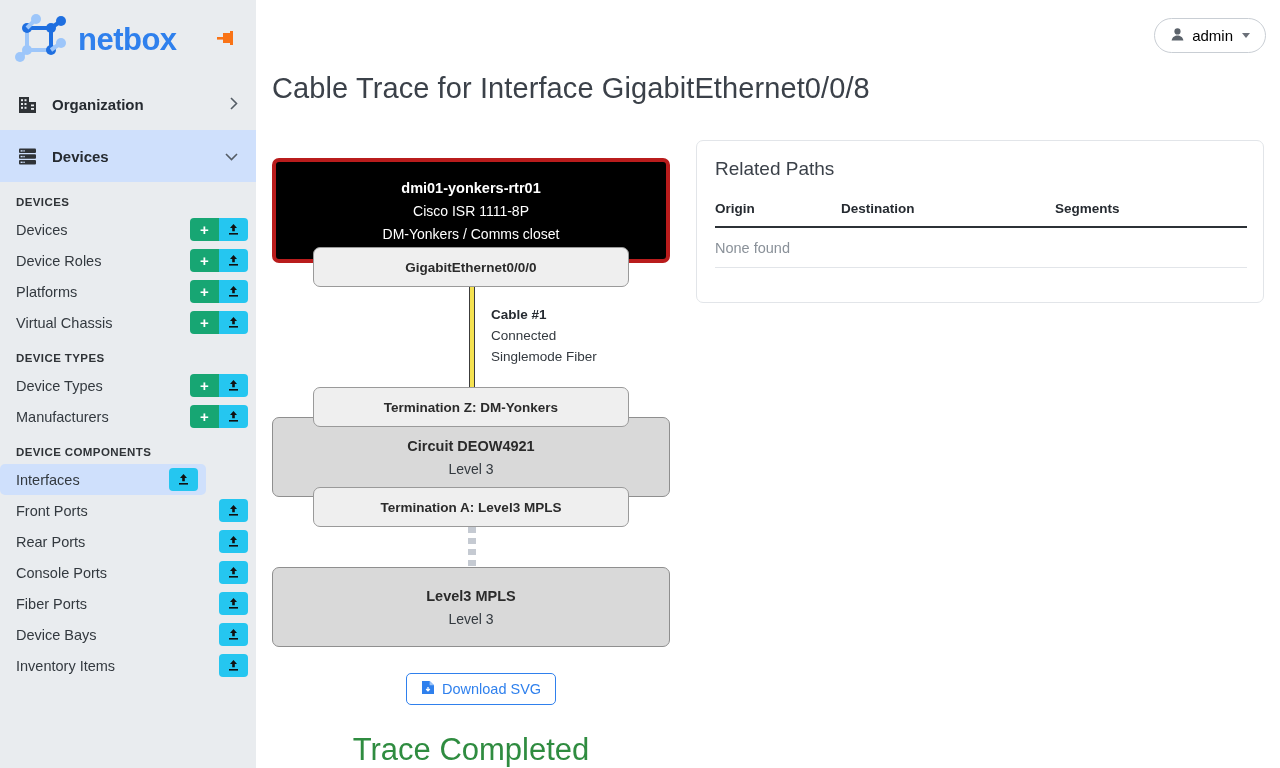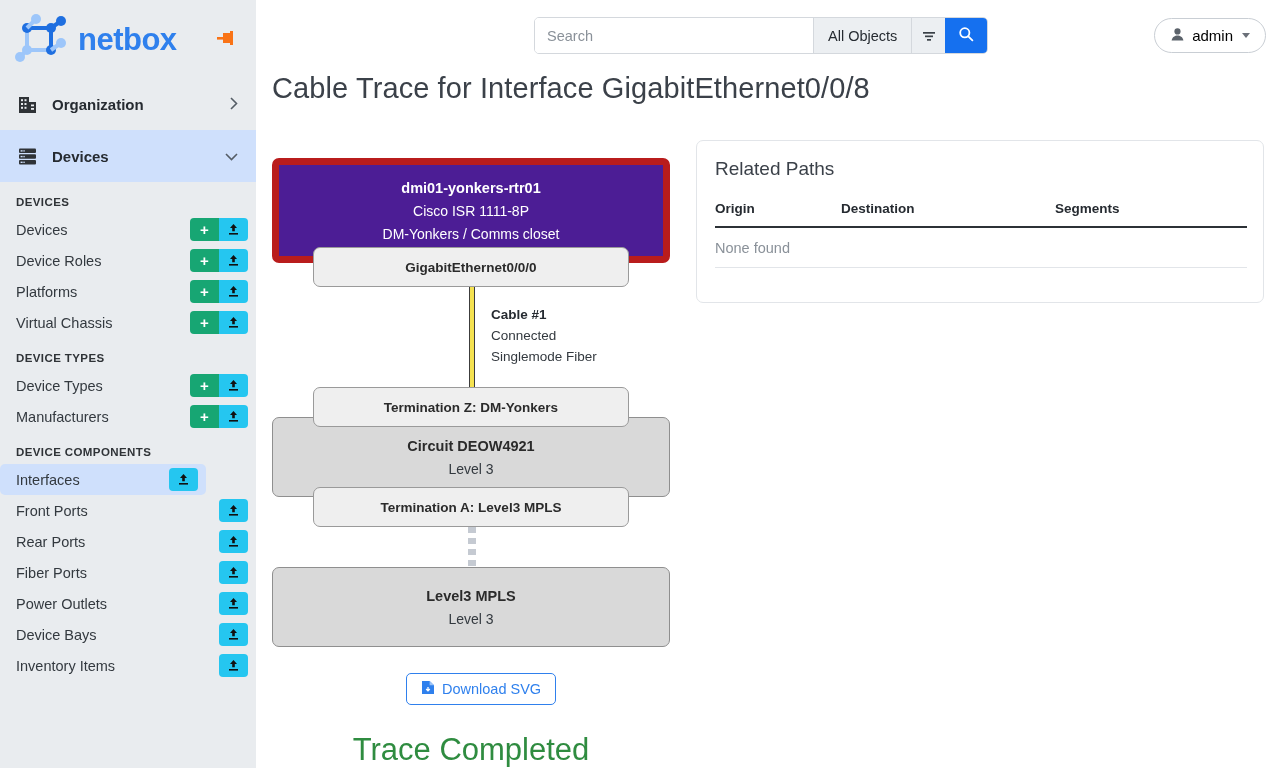--- a/index.html
+++ b/index.html
@@ -143,22 +143,22 @@
   }
 
   
   #trace-area {
     position: absolute; left: 272px; top: 140px;
     width: 400px; height: 628px;
   }
   .node-device {
     position: absolute; left: 0; top: 18px;
     width: 398px; height: 105px;
-    background: #4c1d95;
-    border: 7px solid #b91c1c; border-radius: 7px;
+    background: #000000;
+    border: 4px solid #b91c1c; border-radius: 7px;
     display: flex; flex-direction: column;
     align-items: center; justify-content: center;
     color: #ffffff; gap: 7px;
     cursor: pointer;
   }
   .node-device .dl1 { font-size: 14.5px; font-weight: bold; }
   .node-device .dl2, .node-device .dl3 { font-size: 14px; font-weight: normal; }
 
   .term-box {
     position: absolute; left: 41px;
@@ -470,42 +470,42 @@
     <span class="btn-stack btn-only-import">
       <span class="btn-import">
         <svg width="13" height="13" viewBox="0 0 13 13">
             <path d="M6.5 1 L10 5 L7.8 5 L7.8 8.3 L5.2 8.3 L5.2 5 L3 5 Z" fill="#111"></path>
             <rect x="2" y="10" width="9" height="1.6" fill="#111"></rect>
           </svg>
       </span>
     </span>
   </div>
   <div class="nav-item">
+    <span class="ni-label">Console Ports</span>
+    <span class="btn-stack btn-only-import">
+      <span class="btn-import">
+        <svg width="13" height="13" viewBox="0 0 13 13">
+            <path d="M6.5 1 L10 5 L7.8 5 L7.8 8.3 L5.2 8.3 L5.2 5 L3 5 Z" fill="#111"></path>
+            <rect x="2" y="10" width="9" height="1.6" fill="#111"></rect>
+          </svg>
+      </span>
+    </span>
+  </div>
+  <div class="nav-item">
     <span class="ni-label">Fiber Ports</span>
     <span class="btn-stack btn-only-import">
       <span class="btn-import">
         <svg width="13" height="13" viewBox="0 0 13 13">
             <path d="M6.5 1 L10 5 L7.8 5 L7.8 8.3 L5.2 8.3 L5.2 5 L3 5 Z" fill="#111"></path>
             <rect x="2" y="10" width="9" height="1.6" fill="#111"></rect>
           </svg>
       </span>
     </span>
   </div>
   <div class="nav-item">
-    <span class="ni-label">Power Outlets</span>
-    <span class="btn-stack btn-only-import">
-      <span class="btn-import">
-        <svg width="13" height="13" viewBox="0 0 13 13">
-            <path d="M6.5 1 L10 5 L7.8 5 L7.8 8.3 L5.2 8.3 L5.2 5 L3 5 Z" fill="#111"></path>
-            <rect x="2" y="10" width="9" height="1.6" fill="#111"></rect>
-          </svg>
-      </span>
-    </span>
-  </div>
-  <div class="nav-item">
     <span class="ni-label">Device Bays</span>
     <span class="btn-stack btn-only-import">
       <span class="btn-import">
         <svg width="13" height="13" viewBox="0 0 13 13">
             <path d="M6.5 1 L10 5 L7.8 5 L7.8 8.3 L5.2 8.3 L5.2 5 L3 5 Z" fill="#111"></path>
             <rect x="2" y="10" width="9" height="1.6" fill="#111"></rect>
           </svg>
       </span>
     </span>
   </div>
@@ -516,41 +516,20 @@
         <svg width="13" height="13" viewBox="0 0 13 13">
             <path d="M6.5 1 L10 5 L7.8 5 L7.8 8.3 L5.2 8.3 L5.2 5 L3 5 Z" fill="#111"></path>
             <rect x="2" y="10" width="9" height="1.6" fill="#111"></rect>
           </svg>
       </span>
     </span>
   </div>
 </div>
 
 <div id="header">
-  <div id="search-wrap">
-    <input id="search-input" type="text" placeholder="Search" style="">
-    <div id="search-scope">
-      <span>All Objects</span>
-    </div>
-    <div id="search-filter">
-      <svg width="16" height="16" viewBox="0 0 16 16">
-        <rect x="2" y="4" width="12" height="1.7" fill="#3a4047"></rect>
-        <rect x="4" y="7.5" width="8" height="1.7" fill="#3a4047"></rect>
-        <rect x="6" y="11" width="4" height="1.7" fill="#3a4047"></rect>
-      </svg>
-    </div>
-    <div id="search-go">
-      <span>
-        <svg width="16" height="16" viewBox="0 0 16 16">
-          <circle cx="6.8" cy="6.8" r="4.6" stroke="#fff" stroke-width="1.8" fill="none"></circle>
-          <path d="M10.3 10.3 L14.4 14.4" stroke="#fff" stroke-width="1.8" stroke-linecap="round"></path>
-        </svg>
-      </span>
-    </div>
-  </div>
 
   <div id="user-menu">
     <span>
       <svg width="15" height="15" viewBox="0 0 15 15">
         <circle cx="7.5" cy="4.4" r="3.1" fill="#5b626a"></circle>
         <path d="M1.6 13.6 C2.2 9.9 5 8.5 7.5 8.5 C10 8.5 12.8 9.9 13.4 13.6 Z" fill="#5b626a"></path>
       </svg>
     </span>
     <span>admin</span>
     <span class="caret"></span>

